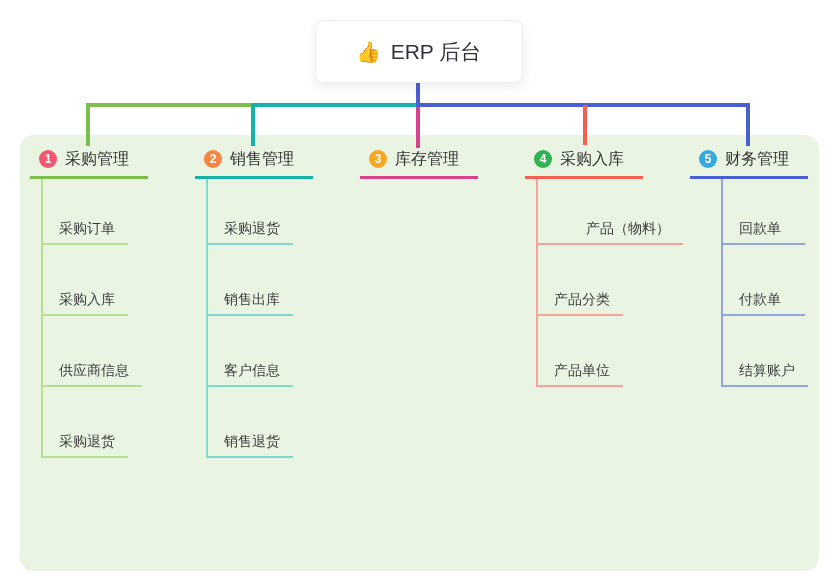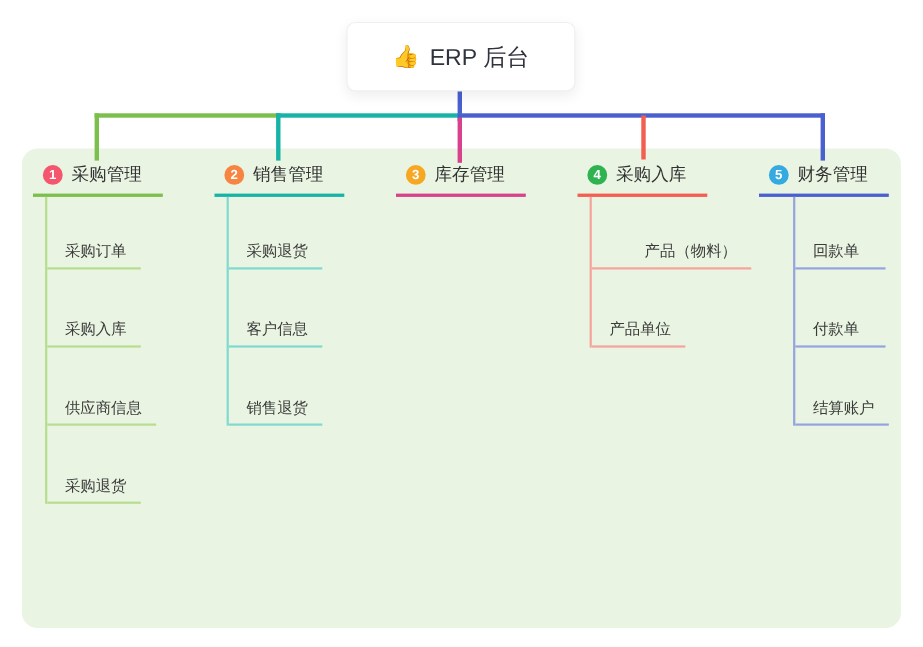--- a/index.html
+++ b/index.html
@@ -99,37 +99,39 @@
           <div class="child" style="border-bottom-color: rgb(182, 221, 144);">采购退货</div>
         </div>
       </div>
       <div class="branch" style="left: 195px;">
         <div class="branch-title" style="border-bottom-color: rgb(22, 179, 166);">
           <span class="badge" style="background: rgb(245, 133, 64);">2</span>
           <span>销售管理</span>
         </div>
         <div class="children" style="border-left-color: rgb(127, 217, 207);">
           <div class="child" style="border-bottom-color: rgb(127, 217, 207);">采购退货</div>
+          <div class="child" style="border-bottom-color: rgb(127, 217, 207);">销售出库</div>
           <div class="child" style="border-bottom-color: rgb(127, 217, 207);">客户信息</div>
           <div class="child" style="border-bottom-color: rgb(127, 217, 207);">销售退货</div>
         </div>
       </div>
       <div class="branch" style="left: 360px;">
         <div class="branch-title" style="border-bottom-color: rgb(216, 65, 140);">
           <span class="badge" style="background: rgb(247, 168, 35);">3</span>
           <span>库存管理</span>
         </div>
       </div>
       <div class="branch" style="left: 525px;">
         <div class="branch-title" style="border-bottom-color: rgb(242, 94, 80);">
           <span class="badge" style="background: rgb(47, 179, 80);">4</span>
           <span>采购入库</span>
         </div>
         <div class="children" style="border-left-color: rgb(246, 163, 156);">
           <div class="child" style="border-bottom-color: rgb(246, 163, 156); padding-left: 48px;">产品（物料）</div>
+          <div class="child" style="border-bottom-color: rgb(246, 163, 156);">产品分类</div>
           <div class="child" style="border-bottom-color: rgb(246, 163, 156);">产品单位</div>
         </div>
       </div>
       <div class="branch" style="left: 690px;">
         <div class="branch-title" style="border-bottom-color: rgb(74, 95, 208);">
           <span class="badge" style="background: rgb(53, 170, 224);">5</span>
           <span>财务管理</span>
         </div>
         <div class="children" style="border-left-color: rgb(147, 164, 222); margin-left: 31px;">
           <div class="child" style="border-bottom-color: rgb(147, 164, 222);">回款单</div>

